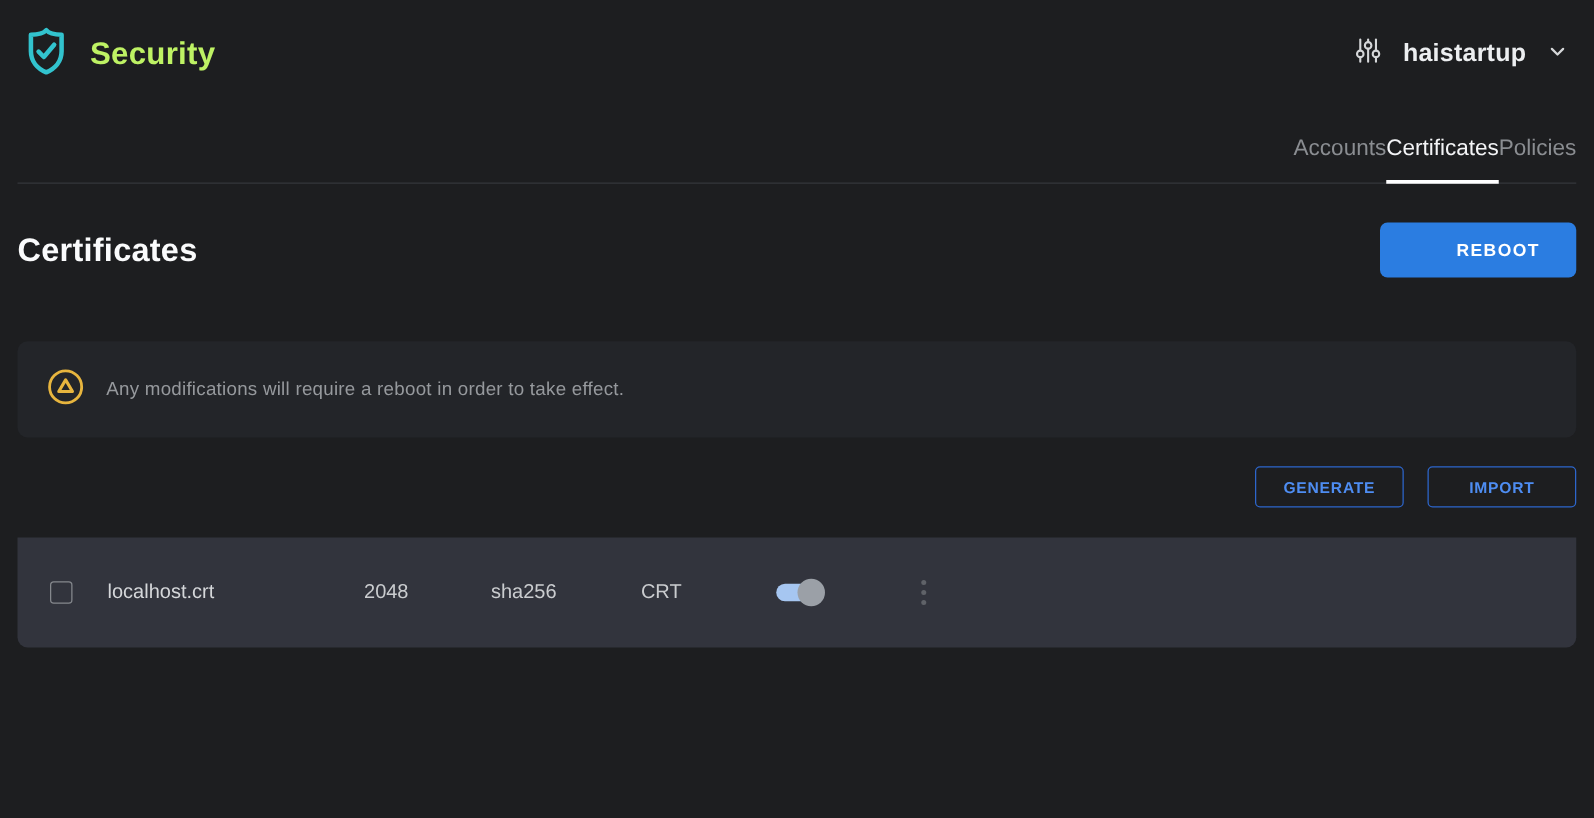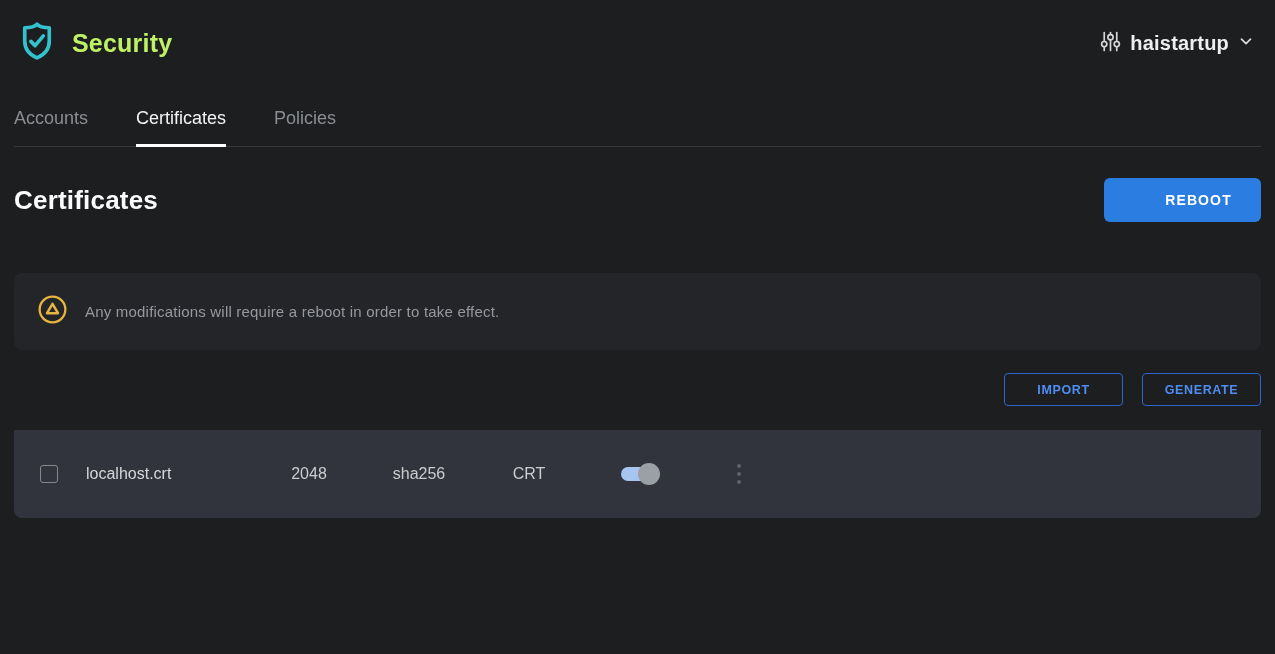--- a/index.html
+++ b/index.html
@@ -14,30 +14,30 @@
   
   .app-header {
     height:86px;
     display:flex;
     align-items:center;
     justify-content:space-between;
     padding:0 20px 0 14px;
   }
   .brand { display:flex; align-items:center; gap:12px; }
   .brand-title { font-size:25px; font-weight:700; color:#bef264; letter-spacing:.2px; }
-  .account { display:flex; align-items:center; gap:8px; cursor:pointer;text-align:center; }
+  .account { display:flex; align-items:center; gap:16px; cursor:pointer;text-align:center; }
   .account-name { font-size:20px; font-weight:600; color:#eceef0; letter-spacing:.2px; }
 
   
   .tabs {
     margin:0 14px;
     display:flex;
-    gap:48px;
     padding-top:22px;
     border-bottom:1px solid #35373b;
+    justify-content:flex-end;
   }
   .tab {
     font-size:18px;
     color:#8a8d91;
     padding-bottom:15px;
     cursor:pointer;
     border-bottom:3px solid transparent;
     margin-bottom:-1px;
   }
   .tab.active { color:#f3f4f6; font-weight:500; border-bottom-color:#ffffff; }
@@ -200,22 +200,22 @@
   <span>
     <svg width="29" height="29" viewBox="0 0 28 28" fill="none" stroke="#e7b53e">
       <circle cx="14" cy="14" r="12.4" stroke-width="2.2"></circle>
       <path d="M14 8.6 L19.3 17.6 L8.7 17.6 Z" stroke-width="2.4" stroke-linejoin="round"></path>
     </svg>
   </span>
   <span class="banner-text">Any modifications will require a reboot in order to take effect.</span>
 </div>
 
 <div class="actions-row">
+  <button class="btn-outline">GENERATE</button>
   <button class="btn-outline">IMPORT</button>
-  <button class="btn-outline">GENERATE</button>
 </div>
 
 <div class="table">
 
   <div class="trow">
     <div class="col-select">
       <div class="checkbox"></div>
     </div>
     <div class="col-name cell-name">localhost.crt</div>
     <div class="col-keysize cell-value">2048</div>

